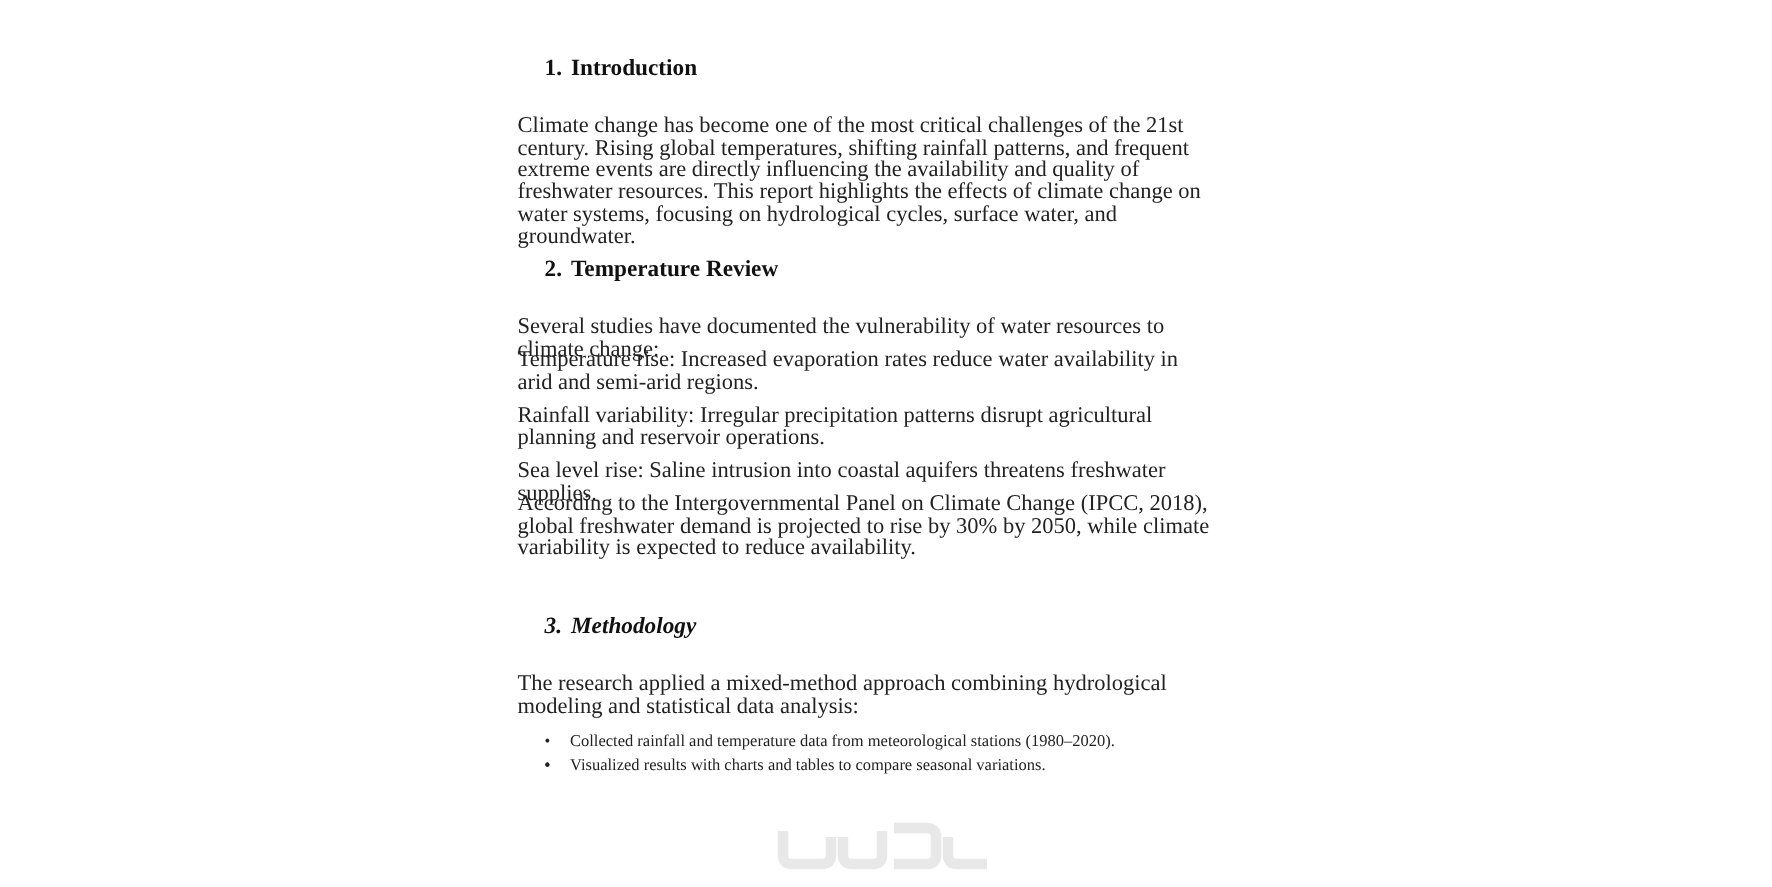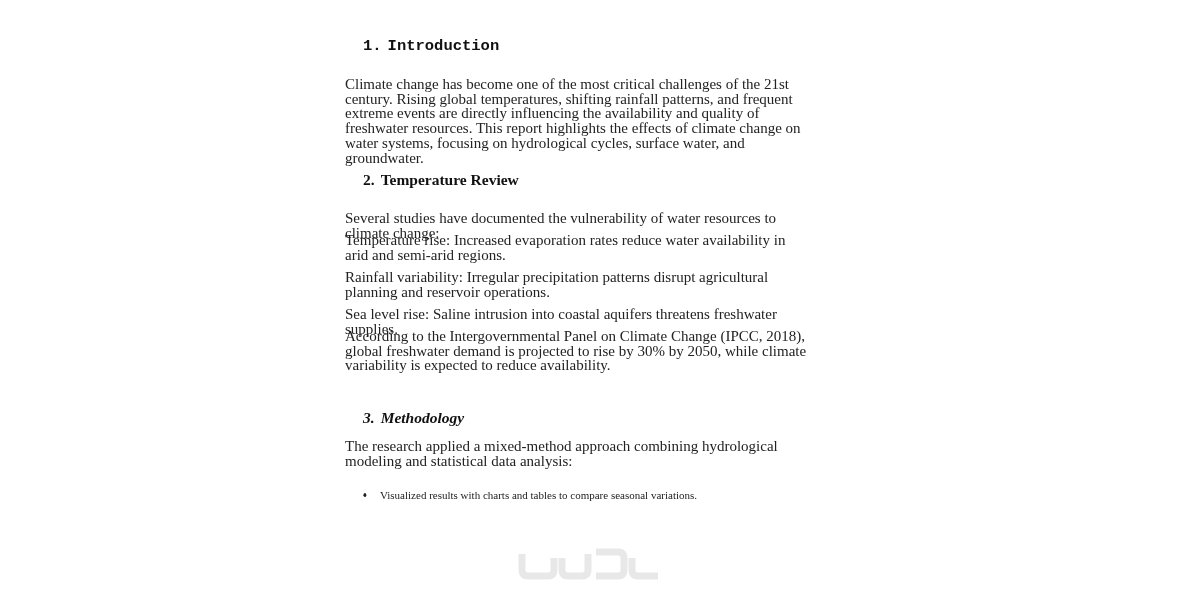--- a/index.html
+++ b/index.html
@@ -70,42 +70,43 @@
       width: 144px;
       height: 32px;
       opacity: 0.22;
     }
   </style>
 </head>
 <body>
 
 <div class="page">
 
-  <div class="heading" style="top:37px;font-family:Liberation Mono, monospace;">
+  <div class="heading" style="top:37px;">
     <span class="num">1.</span><span>Introduction</span>
   </div>
   <p class="para" style="top:77px; margin:0;">Climate change has become one of the most critical challenges of the 21st century. Rising global temperatures, shifting rainfall patterns, and frequent extreme events are directly influencing the availability and quality of freshwater resources. This report highlights the effects of climate change on water systems, focusing on hydrological cycles, surface water, and groundwater.</p>
 
   <div class="heading" style="top:171px;">
     <span class="num">2.</span><span>Temperature Review</span>
   </div>
   <p class="para" style="top:211px; margin:0;">Several studies have documented the vulnerability of water resources to climate change:</p>
   <p class="para" style="top:233px; margin:0;">Temperature rise: Increased evaporation rates reduce water availability in arid and semi-arid regions.</p>
   <p class="para" style="top:270px; margin:0;">Rainfall variability: Irregular precipitation patterns disrupt agricultural planning and reservoir operations.</p>
   <p class="para" style="top:307px; margin:0;">Sea level rise: Saline intrusion into coastal aquifers threatens freshwater supplies.</p>
   <p class="para" style="top:329px; margin:0;">According to the Intergovernmental Panel on Climate Change (IPCC, 2018), global freshwater demand is projected to rise by 30% by 2050, while climate variability is expected to reduce availability.</p>
 
   <div class="heading" style="top:409px;font-style:italic;">
     <span class="num">3.</span><span>Methodology</span>
   </div>
-  <p class="para" style="top:439px; margin:0;">The research applied a mixed-method approach combining hydrological modeling and statistical data analysis:</p>
+  <p class="para" style="top:449px; margin:0;">The research applied a mixed-method approach combining hydrological modeling and statistical data analysis:</p>
 
   <ul class="bullets" style="top:487px;">
     <li>
       <span class="dot">•</span>
+      <span>Collected rainfall and temperature data from meteorological stations (1980–2020).</span>
     </li>
     <li>
       <span class="dot">•</span>
     </li>
     <li>
       <span class="dot">•</span>
     </li>
     <li>
       <span class="dot">•</span>
       <span>Visualized results with charts and tables to compare seasonal variations.</span>

